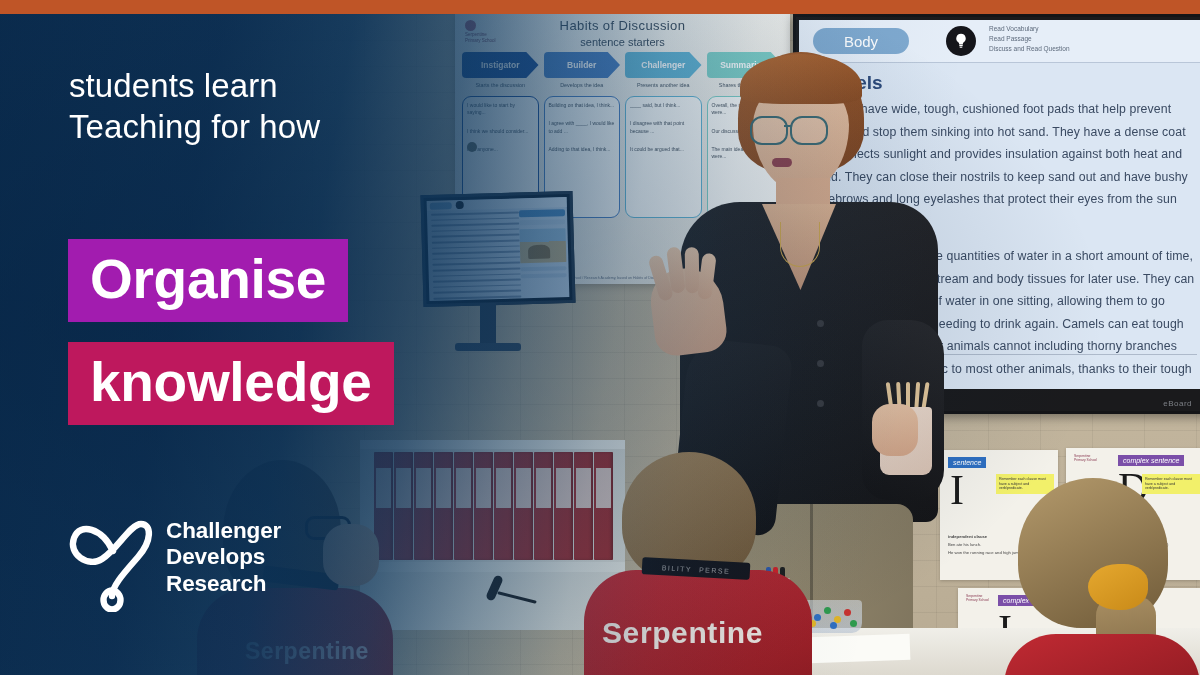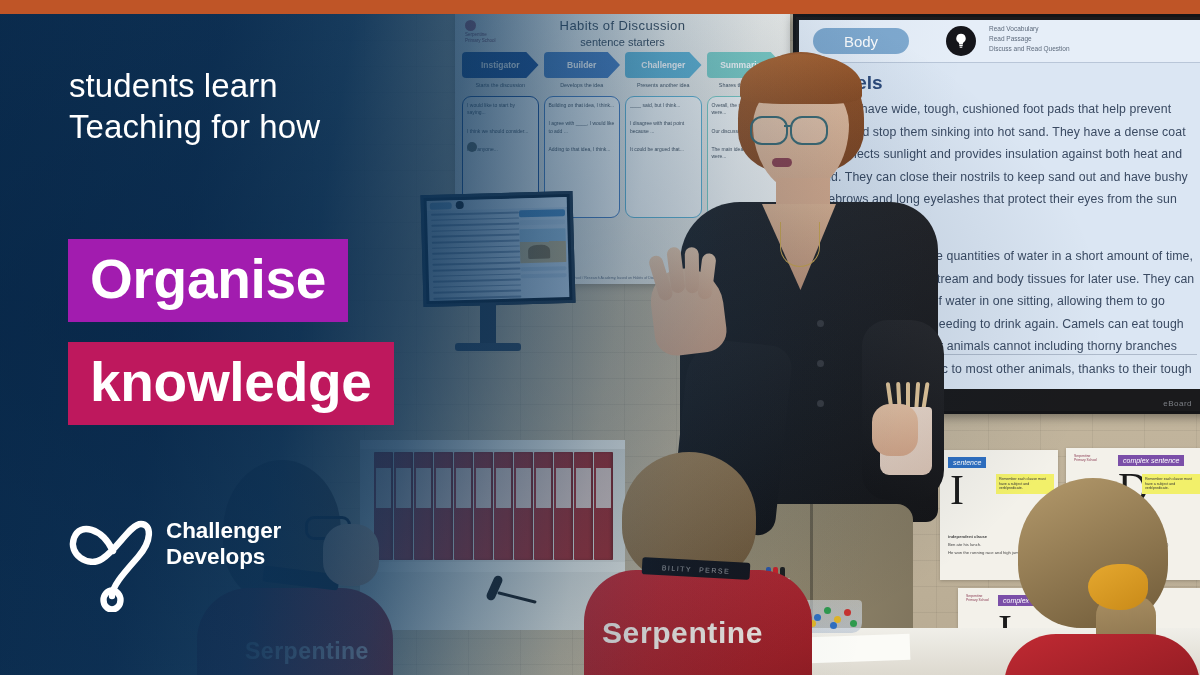--- a/index.html
+++ b/index.html
@@ -466,16 +466,17 @@
       <svg viewBox="0 0 88 104" width="88" height="104" aria-hidden="true">
         <g fill="none" stroke="#ffffff" stroke-width="6.4" stroke-linecap="round" stroke-linejoin="round">
           <path d="M45 43 C 34 20, 12 14, 6 30 C 0 46, 20 60, 34 51 C 50 41, 62 16, 73 16 C 84 16, 84 33, 70 49 C 56 65, 44 78, 44 88"></path>
           <ellipse cx="44" cy="92" rx="8.5" ry="9.5"></ellipse>
         </g>
       </svg>
     </div>
     <div class="logo-text">
       <div>Challenger</div>
       <div>Develops</div>
+      <div>Research</div>
     </div>
   </div>
 
 </div>
 
 </body></html>

